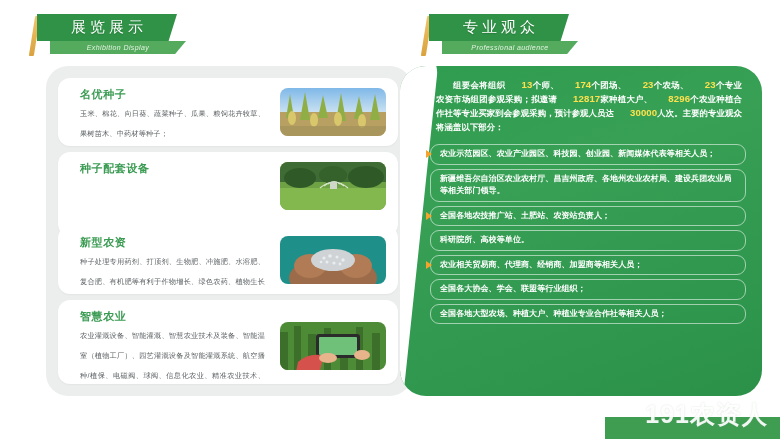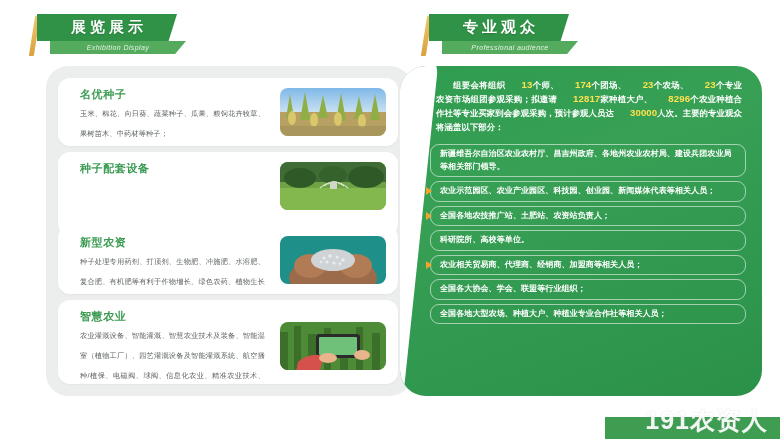--- a/index.html
+++ b/index.html
@@ -21,21 +21,21 @@
     border-radius: 1px;
   }
   .banner-main {
     position: absolute; left: 5px; top: 0;
     width: 140px; height: 27px;
     background: #2f9246;
     clip-path: polygon(0 0, 100% 0, 94% 100%, 0 100%);
     display: flex; align-items: center; justify-content: center;
   }
   .banner-main .cn {
-    color: #ffffff; font-size: 15px; font-weight: bold;
+    color: #ffffff; font-size: 15px; font-weight: normal;
     letter-spacing: 4px; text-shadow: 0 1px 1px rgba(0,0,0,.18);
     padding-left: 4px;
   }
   .banner-sub {
     position: absolute; left: 18px; top: 27px;
     width: 136px; height: 13px;
     background: #54ab5e;
     clip-path: polygon(0 0, 100% 0, 92% 100%, 0 100%);
     display: flex; align-items: center; justify-content: center;
   }
@@ -139,21 +139,21 @@
     position: absolute; left: -5px; top: 50%;
     margin-top: -4px;
     width: 0; height: 0;
     border-top: 4px solid transparent;
     border-bottom: 4px solid transparent;
     border-left: 6px solid #f7a32b;
   }
 
   
   .watermark {
-    position: absolute; right: 12px; bottom: 2px;
+    position: absolute; right: 12px; bottom: 8px;
     font-size: 25px; font-weight: bold;
     color: rgba(255,255,255,.92);
     letter-spacing: 1px;
     text-shadow: 0 0 2px rgba(120,150,120,.25);
     pointer-events: none;
   }
   .wm-band {
     position: absolute; right: 0; bottom: 0;
     width: 175px; height: 22px;
     background: #3f9d52;
@@ -293,22 +293,22 @@
 
   </div>
 
   <div class="right-panel">
     <div class="slash2"></div>
     <div class="slash"></div>
 
     <div class="intro" id="audience-intro"><span>组要会将组织</span><span class="num">13</span><span>个师、</span><span class="num">174</span><span>个团场、</span><span class="num">23</span><span>个农场、</span><span class="num">23</span><span>个专业农资市场组团参观采购；拟邀请</span><span class="num">12817</span><span>家种植大户、</span><span class="num">8296</span><span>个农业种植合作社等专业买家到会参观采购，预计参观人员达</span><span class="num">30000</span><span>人次。主要的专业观众将涵盖以下部分：</span></div>
 
     <div class="list" id="audience-list">
+        <div class="list-item"><span class="arrow"></span><span>农业示范园区、农业产业园区、科技园、创业园、新闻媒体代表等相关人员；</span></div>
         <div class="list-item"><span>新疆维吾尔自治区农业农村厅、昌吉州政府、各地州农业农村局、建设兵团农业局等相关部门领导。</span></div>
-        <div class="list-item"><span class="arrow"></span><span>农业示范园区、农业产业园区、科技园、创业园、新闻媒体代表等相关人员；</span></div>
         <div class="list-item"><span class="arrow"></span><span>全国各地农技推广站、土肥站、农资站负责人；</span></div>
         <div class="list-item"><span>科研院所、高校等单位。</span></div>
         <div class="list-item"><span class="arrow"></span><span>农业相关贸易商、代理商、经销商、加盟商等相关人员；</span></div>
         <div class="list-item"><span>全国各大协会、学会、联盟等行业组织；</span></div>
         <div class="list-item"><span>全国各地大型农场、种植大户、种植业专业合作社等相关人员；</span></div>
       </div>
   </div>
 
   <div class="wm-band2"></div>
   <div class="wm-band"></div>

